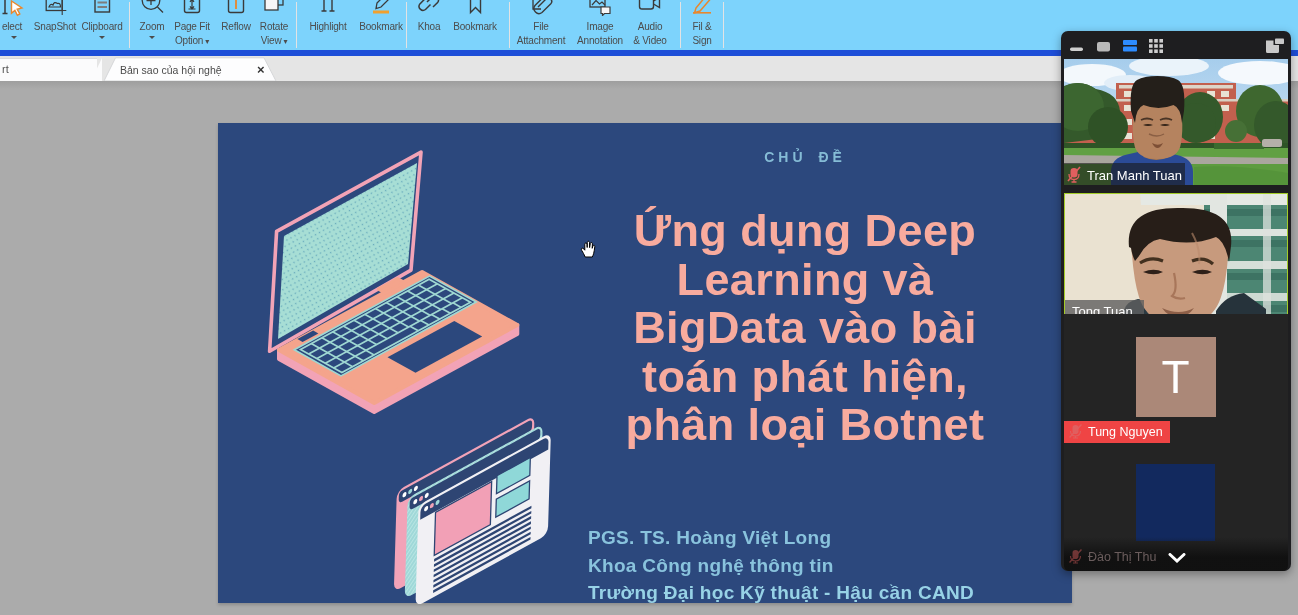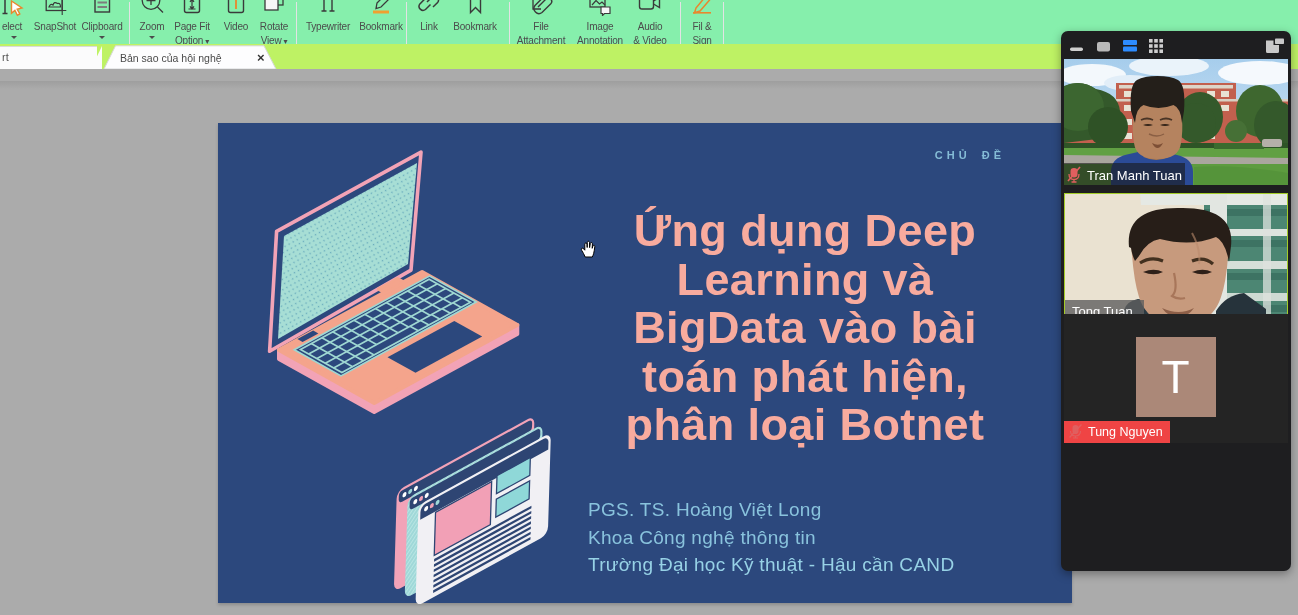--- a/index.html
+++ b/index.html
@@ -1,28 +1,28 @@
 <!DOCTYPE html>
 <html><head>
 <meta charset="utf-8">
 <style>
   html,body{margin:0;padding:0}
   body{width:1298px;height:615px;position:relative;font-family:"Liberation Sans",sans-serif;overflow:hidden;background:#ababab}
-  #toolbar{position:absolute;left:0;top:0;width:1298px;height:56px;background:#86efac;border-bottom:6px solid #1d4ed8;box-sizing:border-box}
+  #toolbar{position:absolute;left:0;top:0;width:1298px;height:56px;background:#7dd3fc;border-bottom:6px solid #1d4ed8;box-sizing:border-box}
   .tbsep{position:absolute;top:2px;width:1px;height:46px;background:#e2e3e4}
   .tbitem{position:absolute;top:0;text-align:center;color:#4c4c4c;font-size:10px;letter-spacing:-0.2px;line-height:13.5px}
   .tbitem .lbl{position:absolute;top:20px;left:50%;transform:translateX(-50%);white-space:pre;text-align:center}
   .tbitem svg{position:absolute;left:50%;transform:translateX(-50%)}
   .caret{position:absolute;left:50%;transform:translateX(-50%);width:0;height:0;border-left:3.2px solid transparent;border-right:3.2px solid transparent;border-top:3.6px solid #4c4c4c}
-  #tabstrip{position:absolute;left:0;top:44px;width:1298px;height:25px;background:#bef264}
+  #tabstrip{position:absolute;left:0;top:56px;width:1298px;height:25px;background:#e5e5e5}
   #greytop{position:absolute;left:0;top:81px;width:1298px;height:8px;background:linear-gradient(180deg,#9e9e9e,#ababab)}
   #slide{position:absolute;left:218px;top:123px;width:854px;height:480px;background:#2c487d;box-shadow:0 2px 3px rgba(0,0,0,0.18)}
-  #chude{position:absolute;left:605px;top:149px;width:400px;text-align:right;color:#85bcd6;font-size:11px;font-weight:bold;letter-spacing:4px;word-spacing:4px}
+  #chude{position:absolute;left:605px;top:149px;width:400px;text-align:center;color:#85bcd6;font-size:14px;font-weight:bold;letter-spacing:4px;word-spacing:4px}
   #title{position:absolute;left:250px;top:207px;width:1110px;text-align:center;color:#f8ab9e;font-size:45px;font-weight:bold;line-height:48.5px;letter-spacing:0.4px}
-  #credits{position:absolute;left:588px;top:496px;color:#89c3dd;font-size:19px;font-weight:normal;line-height:27.7px;letter-spacing:0.3px}
+  #credits{position:absolute;left:588px;top:524px;color:#89c3dd;font-size:19px;font-weight:bold;line-height:27.7px;letter-spacing:0.3px}
   #zoompanel{position:absolute;left:1061px;top:31px;width:230px;height:540px;background:#1e1e20;border-radius:7px;box-shadow:0 3px 10px rgba(0,0,0,.35)}
   .vtile{position:absolute;left:3px;width:224px;overflow:hidden}
   .vlabel{position:absolute;left:0;bottom:0;height:22px;display:flex;align-items:center;color:#fff;font-size:12.5px;padding:0 7px 0 5px}
 </style>
 </head>
 <body>
   <div id="slide"></div>
   <div id="chude">CHỦ ĐỀ</div>
   <div id="title">Ứng dụng Deep<br>Learning và<br>BigData vào bài<br>toán phát hiện,<br>phân loại Botnet</div>
   <div id="credits">PGS. TS. Hoàng Việt Long<br>Khoa Công nghệ thông tin<br><span style="color:#97d2e6">Trường Đại học Kỹ thuật - Hậu cần CAND</span></div>
@@ -158,49 +158,49 @@
         <rect x="3.5" y="-6" width="15" height="19.5" rx="2" fill="none" stroke="#3a3a3a" stroke-width="1.4"></rect>
         <path d="M11 0 V10 M7.5 10 h7 M9 2.8 l2 -2.6 l2 2.6 M9 7.4 l2 2.6 l2 -2.6" stroke="#3a3a3a" stroke-width="1.2" fill="none"></path>
       </svg>
       <div class="lbl">Page Fit<br>Option<span style="font-size:8px"> ▾</span></div>
     </div>
     <div class="tbitem" style="left:211px;width:50px">
       <svg width="22" height="16" viewBox="0 0 22 16" style="top:-1px">
         <rect x="3.5" y="-6" width="15" height="19.5" rx="2" fill="none" stroke="#3a3a3a" stroke-width="1.4"></rect>
         <path d="M7 -2 h8 M11 -2 V10" stroke="#e8872e" stroke-width="1.8" fill="none"></path>
       </svg>
-      <div class="lbl">Video</div>
+      <div class="lbl">Reflow</div>
     </div>
     <div class="tbitem" style="left:249px;width:50px">
       <svg width="24" height="16" viewBox="0 0 24 16" style="top:-1px">
         <rect x="8" y="-5" width="13" height="11" fill="none" stroke="#3a3a3a" stroke-width="1.3"></rect>
         <rect x="3" y="-1" width="13" height="12" fill="#f6f6f7" stroke="#3a3a3a" stroke-width="1.3"></rect>
         <path d="M17 -8 l3.5 2.5 l-3.5 2.5" fill="none" stroke="#3a3a3a" stroke-width="1.2"></path>
       </svg>
       <div class="lbl">Rotate<br>View<span style="font-size:8px"> ▾</span></div>
     </div>
     <div class="tbitem" style="left:297px;width:62px">
       <svg width="22" height="17" viewBox="0 0 22 17" style="top:-1px">
         <path d="M7 -4 V12 M4.5 12 H9.5 M15 -4 V12 M12.5 12 H17.5 M4.5 -4 H9.5 M12.5 -4 H17.5" stroke="#3a3a3a" stroke-width="1.4" fill="none"></path>
       </svg>
-      <div class="lbl">Typewriter</div>
+      <div class="lbl">Highlight</div>
     </div>
     <div class="tbitem" style="left:352px;width:58px">
       <svg width="24" height="18" viewBox="0 0 24 18" style="top:-1px">
         <path d="M8 4 L17 -5 L21 -1 L12 8 L7 9.5 Z" fill="none" stroke="#3a3a3a" stroke-width="1.3"></path>
         <path d="M4 13 H20" stroke="#f0a030" stroke-width="3"></path>
       </svg>
       <div class="lbl">Bookmark</div>
     </div>
     <div class="tbitem" style="left:409px;width:40px">
       <svg width="24" height="17" viewBox="0 0 24 17" style="top:-1px">
         <path d="M10 3 L15 -2 a4 4 0 0 1 5.6 5.6 L16 8" fill="none" stroke="#3a3a3a" stroke-width="1.5"></path>
         <path d="M13.5 5.5 L8.5 10.5 a4 4 0 0 1 -5.6 -5.6 L7.5 0.3" fill="none" stroke="#3a3a3a" stroke-width="1.5"></path>
       </svg>
-      <div class="lbl">Link</div>
+      <div class="lbl">Khoa</div>
     </div>
     <div class="tbitem" style="left:445px;width:60px">
       <svg width="22" height="16" viewBox="0 0 22 16" style="top:-1px">
         <path d="M6.5 -5 V13.5 L11.5 8.5 L16.5 13.5 V-5" fill="none" stroke="#3a3a3a" stroke-width="1.4"></path>
       </svg>
       <div class="lbl">Bookmark</div>
     </div>
     <div class="tbitem" style="left:506px;width:70px">
       <svg width="26" height="17" viewBox="0 0 26 17" style="top:-1px">
         <path d="M5 -4 V10 H13" fill="none" stroke="#3a3a3a" stroke-width="1.3"></path>
@@ -379,13 +379,28 @@
       <div style="position:absolute;left:71.5px;top:23px;width:80px;height:80px;background:#ab8878;color:#fff;font-size:46px;text-align:center;line-height:80px">T</div>
       <div class="vlabel" style="background:#ef4444">
         <svg width="13" height="15" viewBox="0 0 13 15" style="margin-right:6px">
           <path d="M6.5 1 q3 0 3 2.8 v3.4 q0 2.8 -3 2.8 q-3 0 -3 -2.8 V3.8 q0 -2.8 3 -2.8 Z" fill="#e05f5f"></path>
           <path d="M1.5 7 q0 5 5 5 q5 0 5 -5 M6.5 12 v2 M4 14 h5" stroke="#e05f5f" stroke-width="1.2" fill="none"></path>
           <path d="M0.5 13.5 L12.5 0.5" stroke="#e05f5f" stroke-width="1.5"></path>
         </svg>
         Tung Nguyen
       </div>
     </div>
+    <div class="vtile" id="v4" style="top:411.5px;height:128px;background:#242424;border-radius:0 0 5px 5px">
+      <div style="position:absolute;left:71.5px;top:21.5px;width:79px;height:77px;background:#12295e"></div>
+      <div style="position:absolute;left:0;bottom:0;width:224px;height:34px;background:linear-gradient(180deg,rgba(22,22,22,0),rgba(16,16,16,0.96) 60%)"></div>
+      <div class="vlabel" style="color:#6b5d5d;bottom:3px">
+        <svg width="13" height="15" viewBox="0 0 13 15" style="margin-right:6px;opacity:0.45">
+          <path d="M6.5 1 q3 0 3 2.8 v3.4 q0 2.8 -3 2.8 q-3 0 -3 -2.8 V3.8 q0 -2.8 3 -2.8 Z" fill="#e05f5f"></path>
+          <path d="M1.5 7 q0 5 5 5 q5 0 5 -5 M6.5 12 v2 M4 14 h5" stroke="#e05f5f" stroke-width="1.2" fill="none"></path>
+          <path d="M0.5 13.5 L12.5 0.5" stroke="#e05f5f" stroke-width="1.5"></path>
+        </svg>
+        Đào Thị Thu
+      </div>
+      <svg style="position:absolute;left:104px;bottom:8px" width="18" height="10" viewBox="0 0 18 10">
+        <path d="M2 1.5 L9 8 L16 1.5" stroke="#fff" stroke-width="3" fill="none" stroke-linecap="round"></path>
+      </svg>
+    </div>
   </div>
 
 </body></html>

